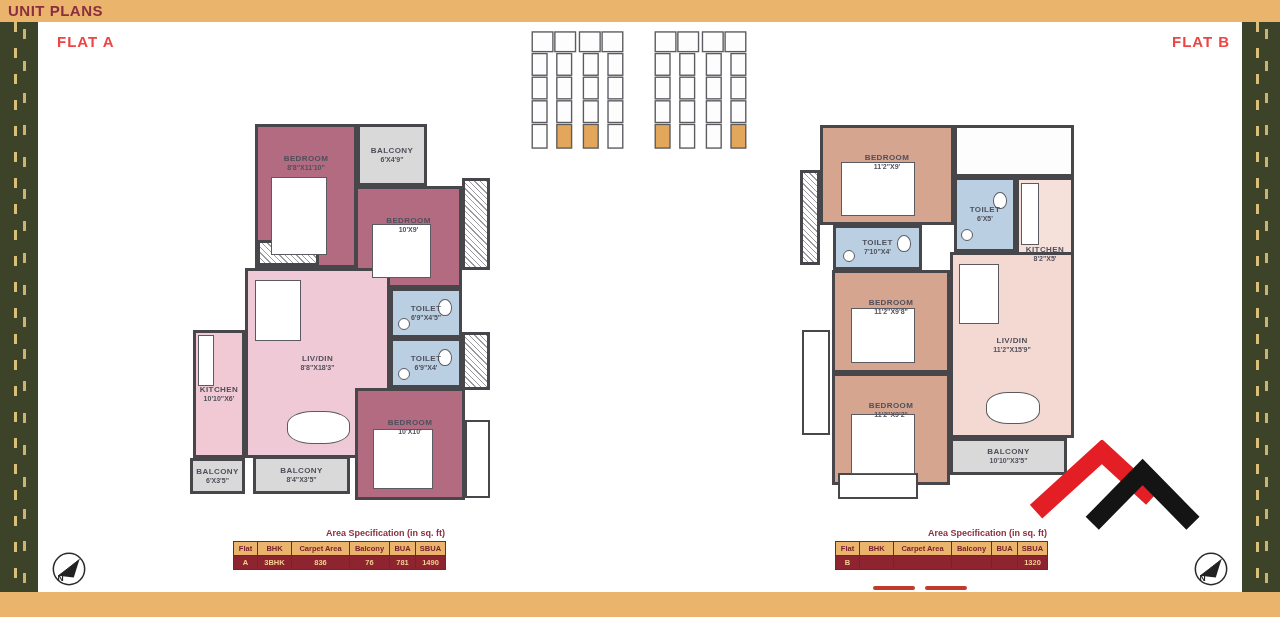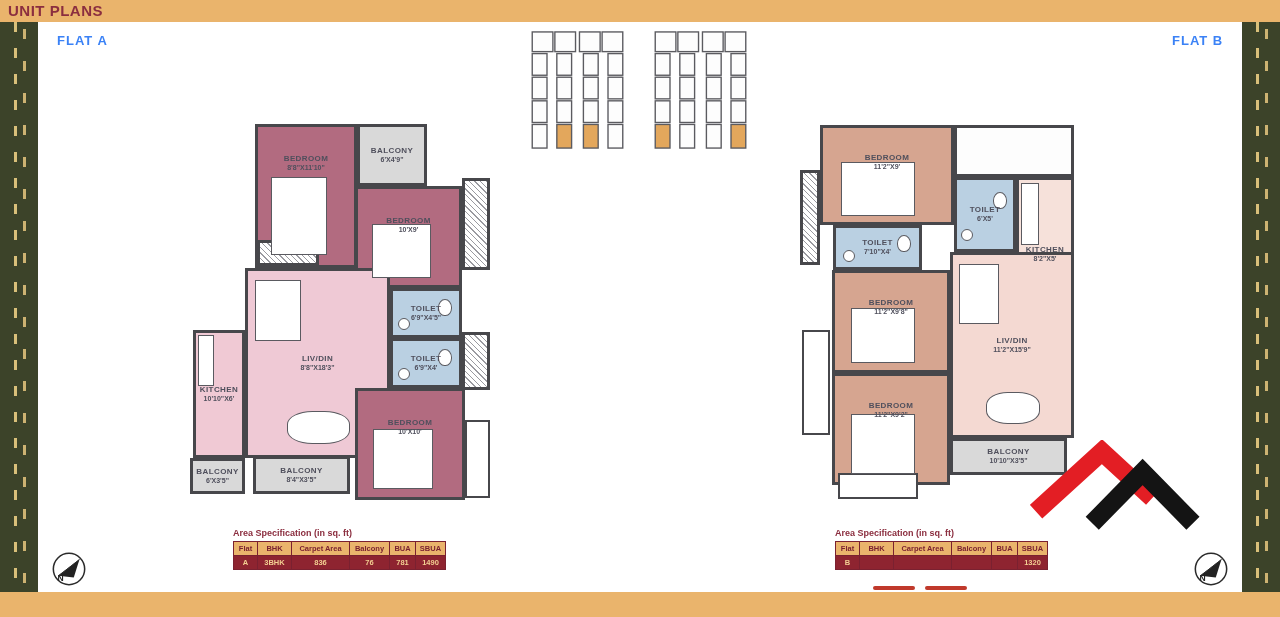--- a/index.html
+++ b/index.html
@@ -10,21 +10,21 @@
   .bar{position:absolute;left:0;width:100%;background:#eab46c;z-index:3}
   .bar.top{top:0;height:22px}
   .bar.bottom{bottom:0;height:25px}
   .page-title{position:absolute;left:8px;top:2px;font-size:15px;font-weight:700;color:#8b2e3f;letter-spacing:.5px;z-index:5}
   .side{position:absolute;top:22px;bottom:25px;width:38px;background-color:#3c4329;
     background-image:repeating-linear-gradient(180deg,#d9c07a 0 10px,transparent 10px 26px),
                      repeating-linear-gradient(180deg,transparent 0 7px,#cdb372 7px 17px,transparent 17px 32px);
     background-size:3px 100%,3px 100%;background-position:14px 0,23px 0;background-repeat:no-repeat;z-index:2}
   .side.left{left:0}.side.right{right:0}
 
-  .flat-label{position:absolute;top:33px;font-size:13px;font-weight:700;color:#3b82f6;letter-spacing:1px;z-index:4}
+  .flat-label{position:absolute;top:33px;font-size:15px;font-weight:700;color:#ef4444;letter-spacing:1px;z-index:4}
   #flatALabel{left:57px}
   #flatBLabel{left:1172px}
 
   
   .floorplan{position:absolute;z-index:3}
   #flatA{left:185px;top:118px;width:305px;height:385px}
   #flatB{left:800px;top:115px;width:280px;height:390px}
   .room{position:absolute;border:3px solid #47474b;display:flex;flex-direction:column;align-items:center;justify-content:center;text-align:center;overflow:hidden}
   .room .rname{font-size:8px;font-weight:700;color:#4f4f5c;letter-spacing:.4px;position:relative;z-index:2;line-height:1.25}
   .room .rdims{font-size:7px;font-weight:600;color:#4f4f5c;position:relative;z-index:2;line-height:1.2}
@@ -50,21 +50,21 @@
   .room.toilet::after{content:"";position:absolute;right:10%;top:18%;width:12px;height:15px;background:#fff;border:1px solid #5a5a60;border-radius:50% 50% 45% 45%;z-index:1}
   .room.toilet::before{content:"";position:absolute;left:8%;bottom:12%;width:10px;height:10px;background:#fff;border:1px solid #5a5a60;border-radius:50%;z-index:1}
   .room.livdin::after{content:"";position:absolute;left:28%;bottom:6%;width:44%;height:17%;background:#fff;border:1px solid #5a5a60;border-radius:40%;z-index:1}
   .room.livdin::before{content:"";position:absolute;left:5%;top:5%;width:32%;height:32%;background:#fff;border:1px solid #5a5a60;z-index:1}
   .room.kitchen::before{content:"";position:absolute;left:4%;top:2%;width:30%;height:40%;background:#fff;border:1px solid #5a5a60;z-index:1}
 
   
   .spec{position:absolute;width:212px;z-index:4}
   #specA{left:233px;top:528px}
   #specB{left:835px;top:528px}
-  .spec-title{font-size:9px;color:#8b2e3f;text-align:left;margin-bottom:3px;font-weight:700}
+  .spec-title{font-size:9px;color:#8b2e3f;text-align:right;margin-bottom:3px;font-weight:700}
   .spec table{width:100%;border-collapse:collapse;table-layout:fixed}
   .spec td{border:1px solid #7a2130;font-size:7.5px;text-align:center;padding:2px 0;overflow:hidden;white-space:nowrap}
   .spec tr.hdr td{background:#eab46c;color:#7a2130;font-weight:700}
   .spec tr.val td{background:#8e2430;color:#f3cf92;font-weight:700}
   .spec .c0{width:24px}.spec .c1{width:34px}.spec .c2{width:58px}.spec .c3{width:40px}.spec .c4{width:26px}.spec .c5{width:30px}
 
   
   .keyplan{position:absolute;top:28px;z-index:3}
   #keyplanL{left:525px}
   #keyplanR{left:648px}

